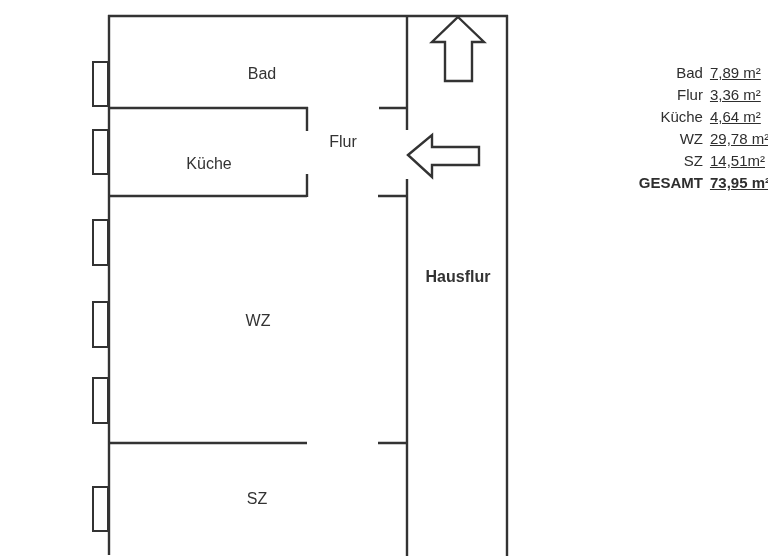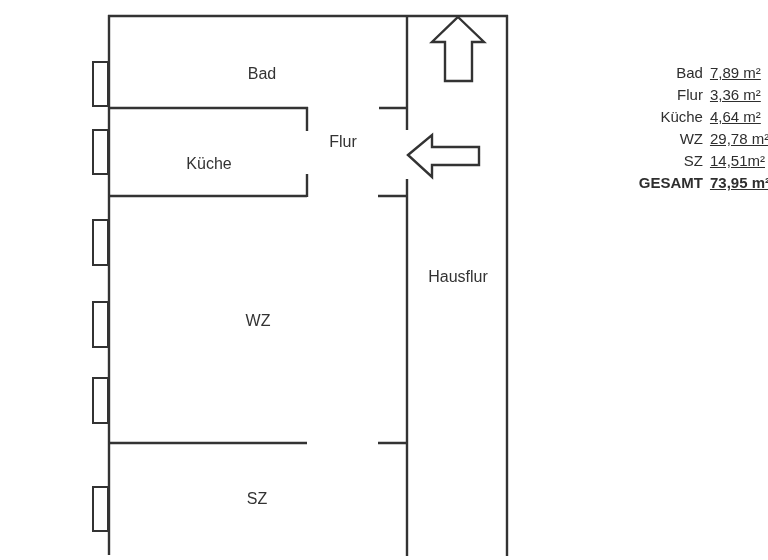--- a/index.html
+++ b/index.html
@@ -76,21 +76,21 @@
       <polygon points="432,17 458,42 446,42 446,81 419,81 419,42 406,42"></polygon>
       <polygon points="382,155 406,135 406,147 453,147 453,165 406,165 406,177"></polygon>
     </g>
   </svg>
 
   <span class="room-label" style="left:236px; top:74px;">Bad</span>
   <span class="room-label" style="left:183px; top:164px;">Küche</span>
   <span class="room-label" style="left:317px; top:142px;">Flur</span>
   <span class="room-label" style="left:232px; top:321px;">WZ</span>
   <span class="room-label" style="left:231px; top:499px;">SZ</span>
-  <span class="room-label" style="left:432px; top:277px;">Hausflur</span>
+  <span class="room-label" style="left:432px; top:277px;font-weight:bold;">Hausflur</span>
 
   <div class="legend">
     <span class="lab">Bad</span>
     <span class="val">7,89 m²</span>
     <span class="lab">Flur</span>
     <span class="val">3,36 m²</span>
     <span class="lab">Küche</span>
     <span class="val">4,64 m²</span>
     <span class="lab">WZ</span>
     <span class="val">29,78 m²</span>

